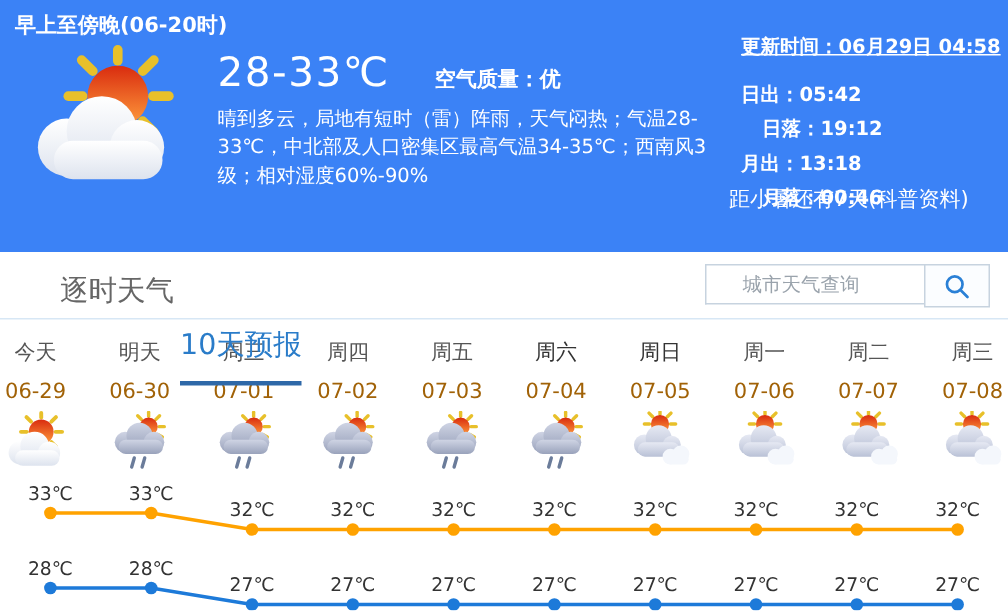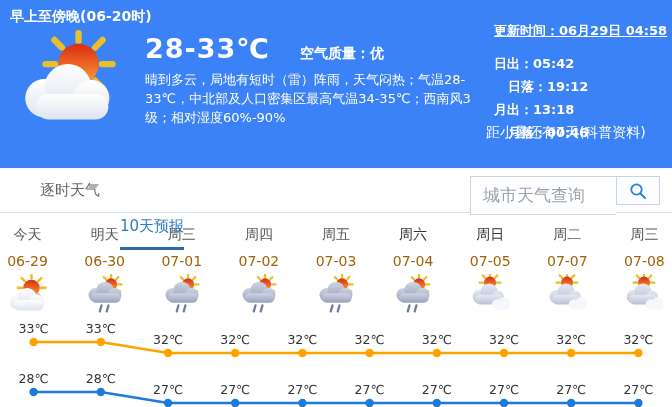--- a/index.html
+++ b/index.html
@@ -4,38 +4,38 @@
 <style>
   * { margin:0; padding:0; box-sizing:border-box; }
   body { font-family:"DejaVu Sans","Liberation Sans",sans-serif; background:#fff; }
   .app { position:relative; width:672px; height:407px; overflow:hidden; background:#fff; }
 
   
   .header { position:relative; height:168px; background:#3b82f6; color:#fff; }
   .period-label { position:absolute; left:10px; top:8px; font-size:14px; font-weight:600; }
   .big-icon { position:absolute; left:14px; top:30px; width:112px; height:98px; }
   .temp-row { position:absolute; left:145px; top:33px; display:flex; align-items:baseline; }
-  .temp-range { font-size:27px; font-weight:700; letter-spacing:1px; }
+  .temp-range { font-size:27px; font-weight:400; letter-spacing:1px; }
   .aqi { font-size:14px; font-weight:700; margin-left:30px; }
   .desc { position:absolute; left:145px; top:70px; width:350px; font-size:13px; line-height:19px; }
   .right-panel { position:absolute; left:486px; top:0; width:186px; height:150px; font-size:13px; }
   .update-time { position:absolute; left:8px; top:22px; font-weight:700; white-space:nowrap;text-decoration:underline; }
   .sunmoon { position:absolute; left:8px; top:52px; line-height:23px; font-weight:700; }
   .sunmoon .cell { display:inline-block; }
   .sunmoon .cell + .cell { margin-left:14px; }
   .countdown { position:absolute; left:0px; top:124px; font-size:14px; white-space:nowrap; }
 
   
   .tabbar { position:relative; height:45px; background:#fff; border-bottom:1px solid #d7e7f5; }
-  .tab { position:absolute; top:13px; font-size:15px; color:#666; cursor:pointer; padding-bottom:11px; }
+  .tab { position:absolute; top:13px; font-size:19px; color:#666; cursor:pointer; padding-bottom:11px; }
   .tab.t0 { left:40px; }
   .tab.t1 { left:120px;margin-top:36px; }
   .tab.active { color:#2a7cc9; border-bottom:3px solid #2e68a8; }
   .searchwrap { position:absolute; right:12px; top:8px; display:flex; height:29px; }
-  .search-input { width:146px; height:39px; border:1px solid #c7d3df; border-right:none; padding:0 12px; font-size:17px; color:#333; outline:none; }
+  .search-input { width:146px; height:27px; border:1px solid #c7d3df; border-right:none; padding:0 24px; font-size:13px; color:#333; outline:none; }
   .search-input::placeholder { color:#9aa3ac; }
   .search-btn { width:44px; height:29px; background:#fbfdff; border:1px solid #c7d3df; display:flex; align-items:center; justify-content:center; cursor:pointer; }
 
   
   .cols { display:flex;gap:22px; }
   .col { width:67.2px; text-align:center; padding-top:13px; cursor:pointer; }
   .day-name { display:block; font-size:14px; color:#555; }
   .day-name[data-bold="true"] { font-weight:400; color:#333; }
   .date { display:block; font-size:14px; color:#a16207; margin-top:9px; }
   .wicon { width:46px; height:40px; margin-top:5px; }
@@ -213,20 +213,27 @@
     <div class="col">
       <span class="day-name" data-bold="true">周六</span>
       <span class="date">07-04</span>
       <svg class="wicon">
           <use href="#ic-sun-rain"></use>
         </svg>
     </div>
     <div class="col">
       <span class="day-name" data-bold="true">周日</span>
       <span class="date">07-05</span>
+      <svg class="wicon">
+          <use href="#ic-sun-clouds"></use>
+        </svg>
+    </div>
+    <div class="col">
+      <span class="day-name" data-bold="false">周一</span>
+      <span class="date">07-06</span>
       <svg class="wicon">
           <use href="#ic-sun-clouds"></use>
         </svg>
     </div>
     <div class="col">
       <span class="day-name" data-bold="false">周二</span>
       <span class="date">07-07</span>
       <svg class="wicon">
           <use href="#ic-sun-clouds"></use>
         </svg>

